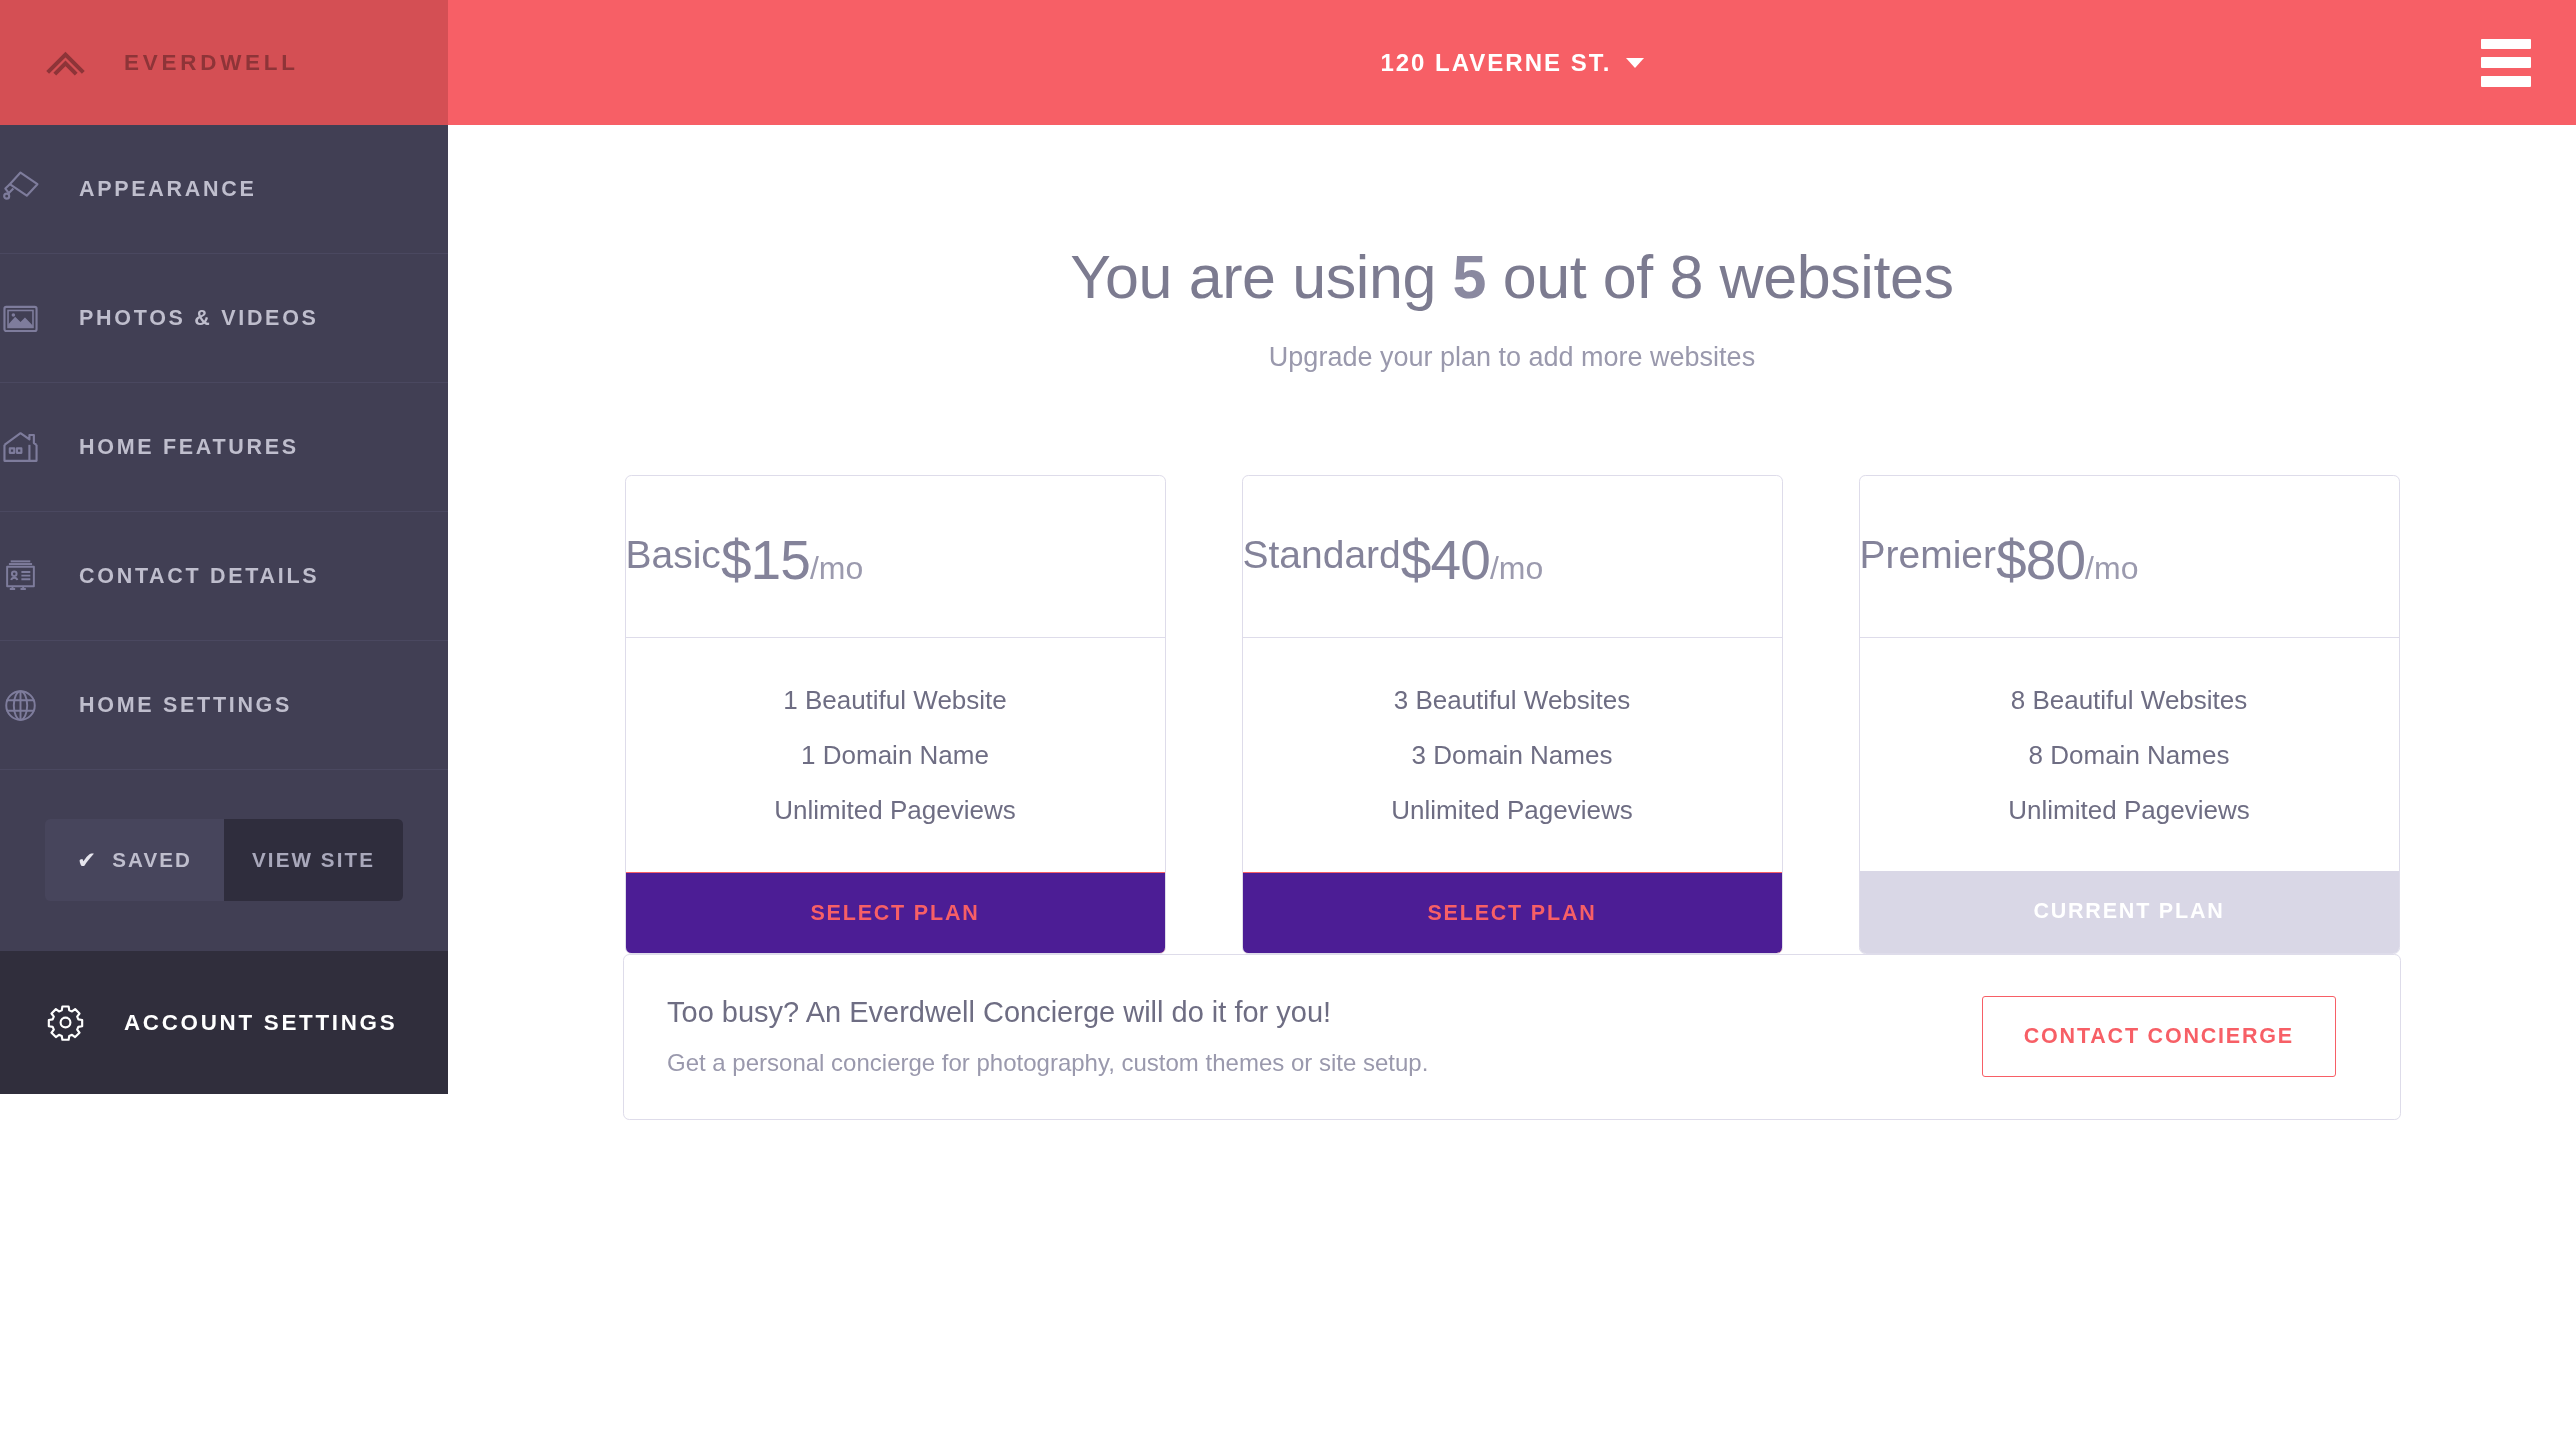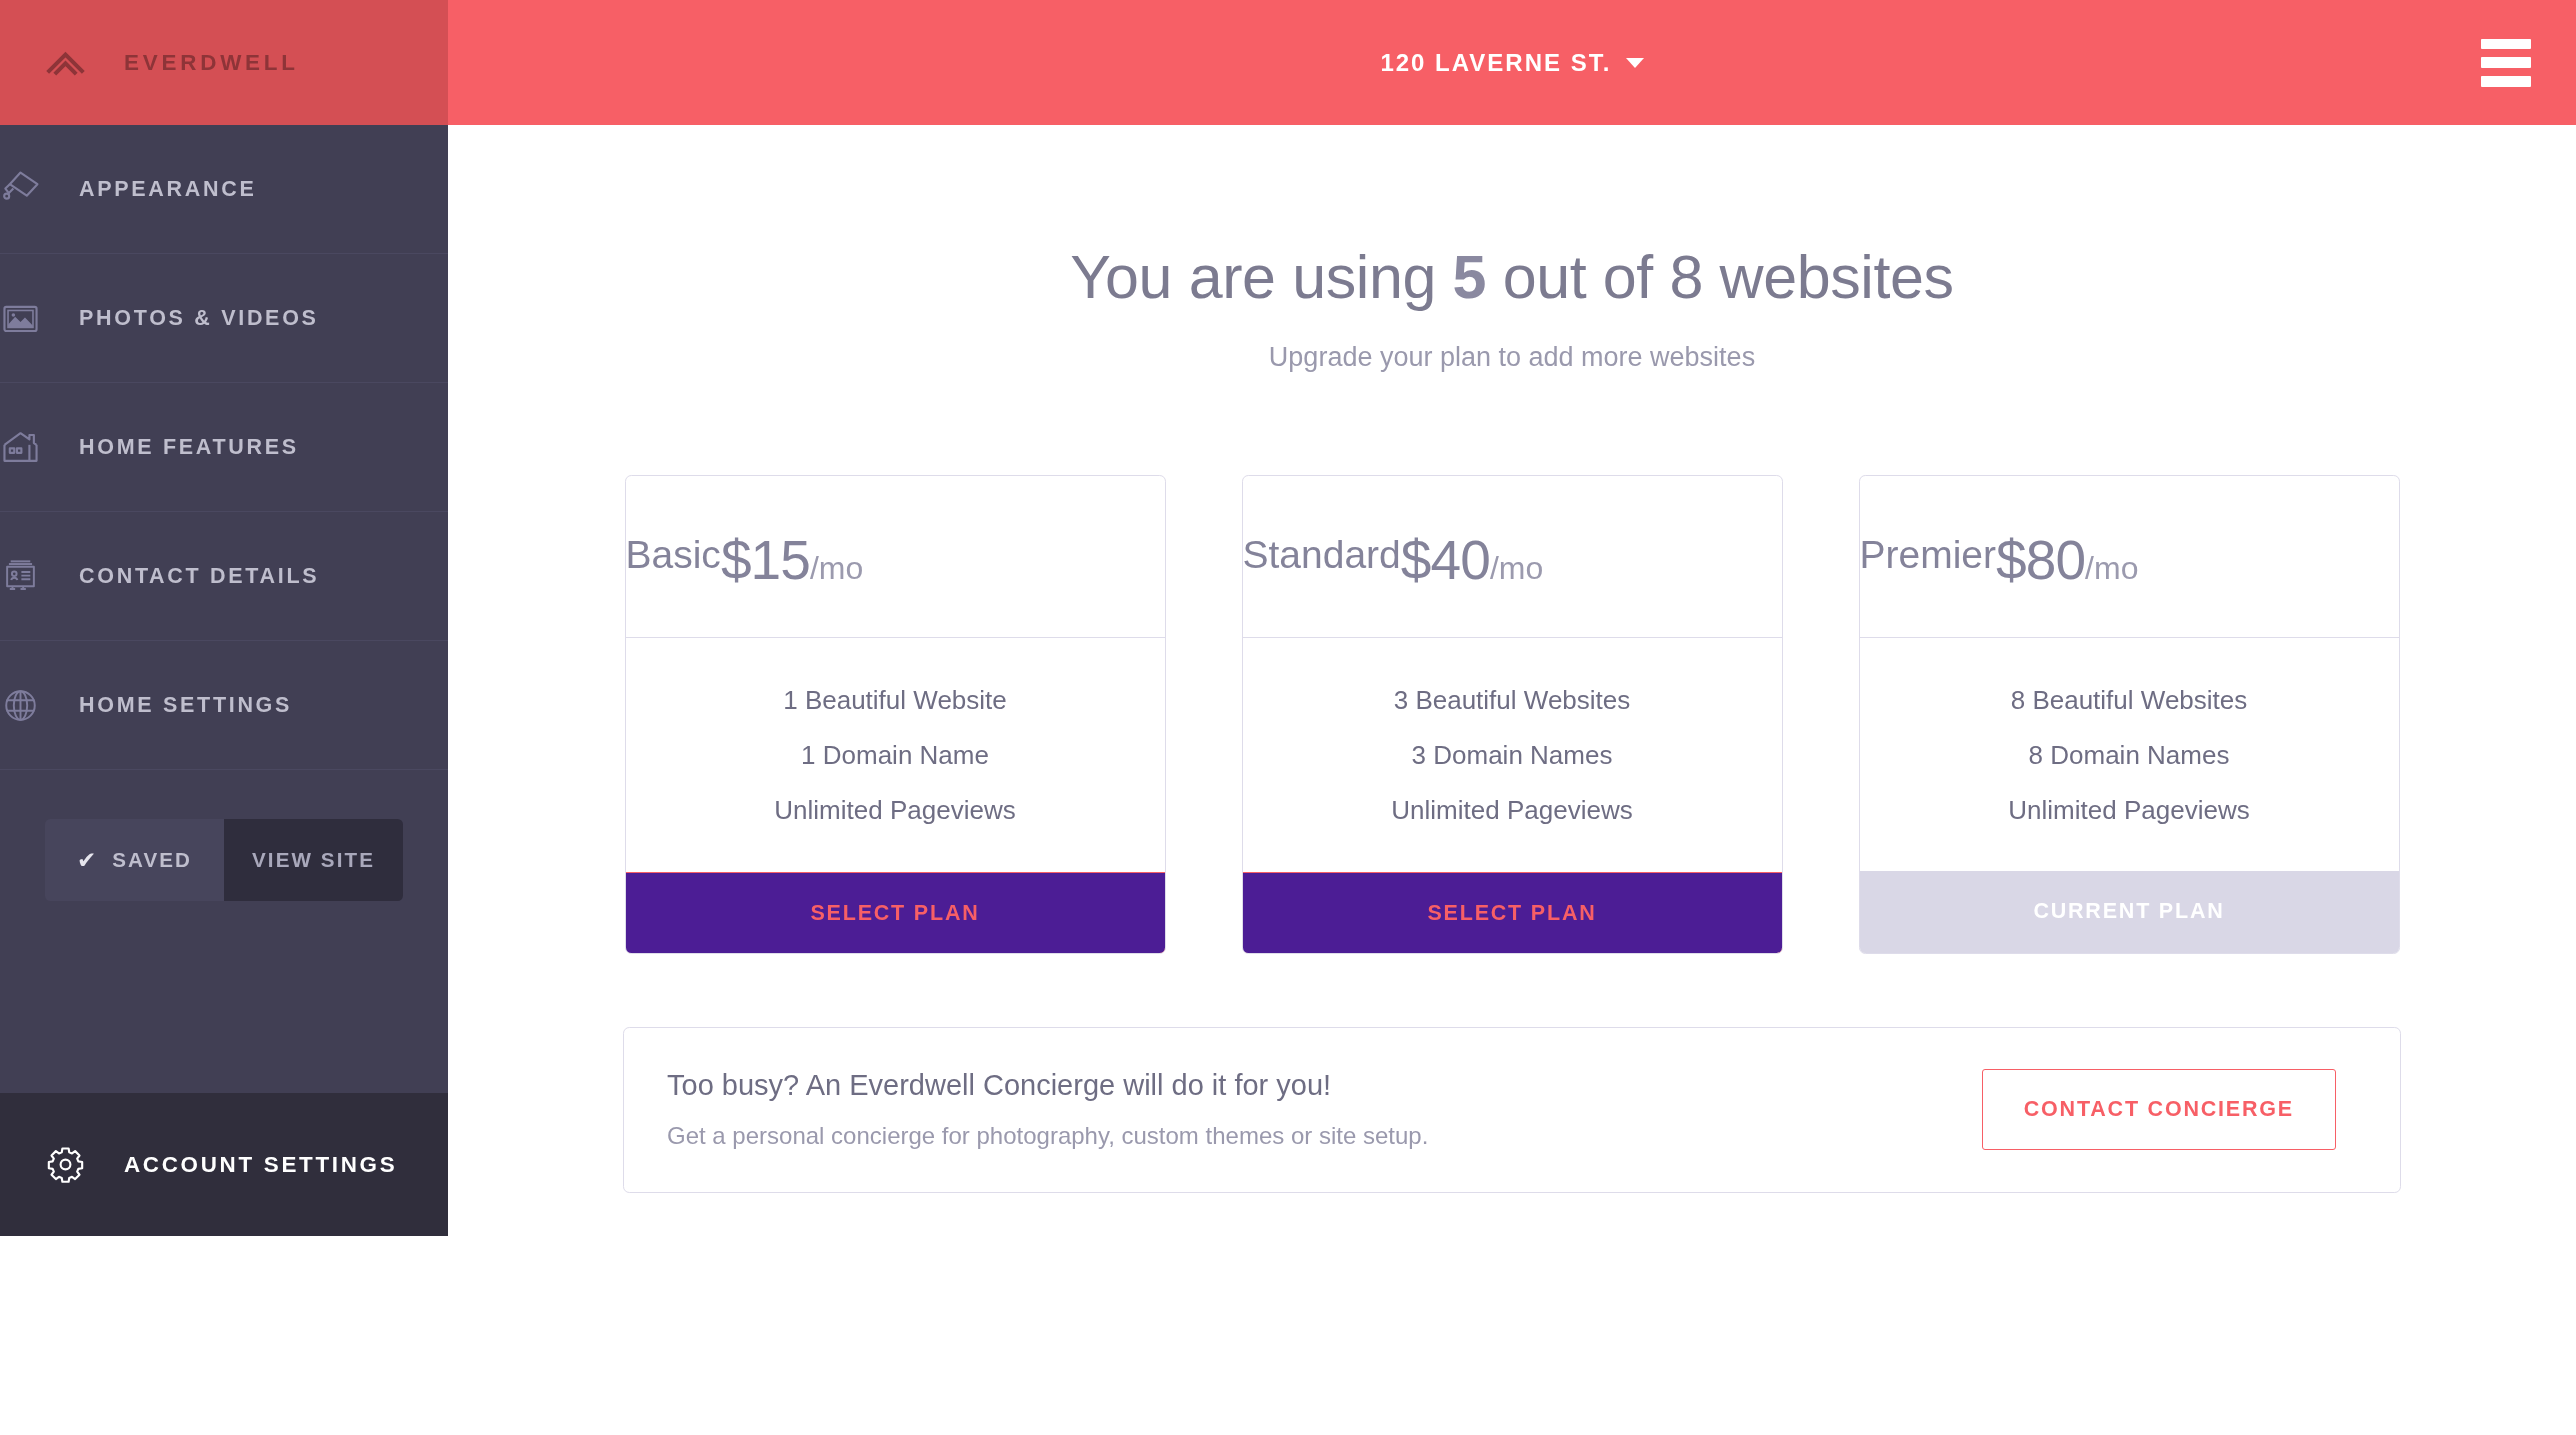--- a/index.html
+++ b/index.html
@@ -18,21 +18,21 @@
   .app {
     position: relative;
     width: 2576px;
     height: 1436px;
     display: flex;
   }
 
   
   .sidebar {
     width: 448px;
-    height: 1236px;
+    height: 1094px;
     background: #413F54;
     display: flex;
     flex-direction: column;
     flex: 0 0 448px;
     position: relative;
   }
 
   .logo-block {
     height: 125px;
     background: #D44F54;
@@ -289,21 +289,20 @@
     border-radius: 0 0 6.3px 6.3px;
   }
 
   .plan-cta.current {
     background: #D9D7E6;
     color: #ffffff;
     cursor: default;
   }
 
   .concierge {
-    margin-top: 73px;
     width: 1778px;
     height: 166px;
     border: 1.8px solid #DEDCEA;
     border-radius: 6.3px;
     display: flex;
     align-items: center;
     justify-content: space-between;
     padding: 0 64px 0 43px;
   }
 

